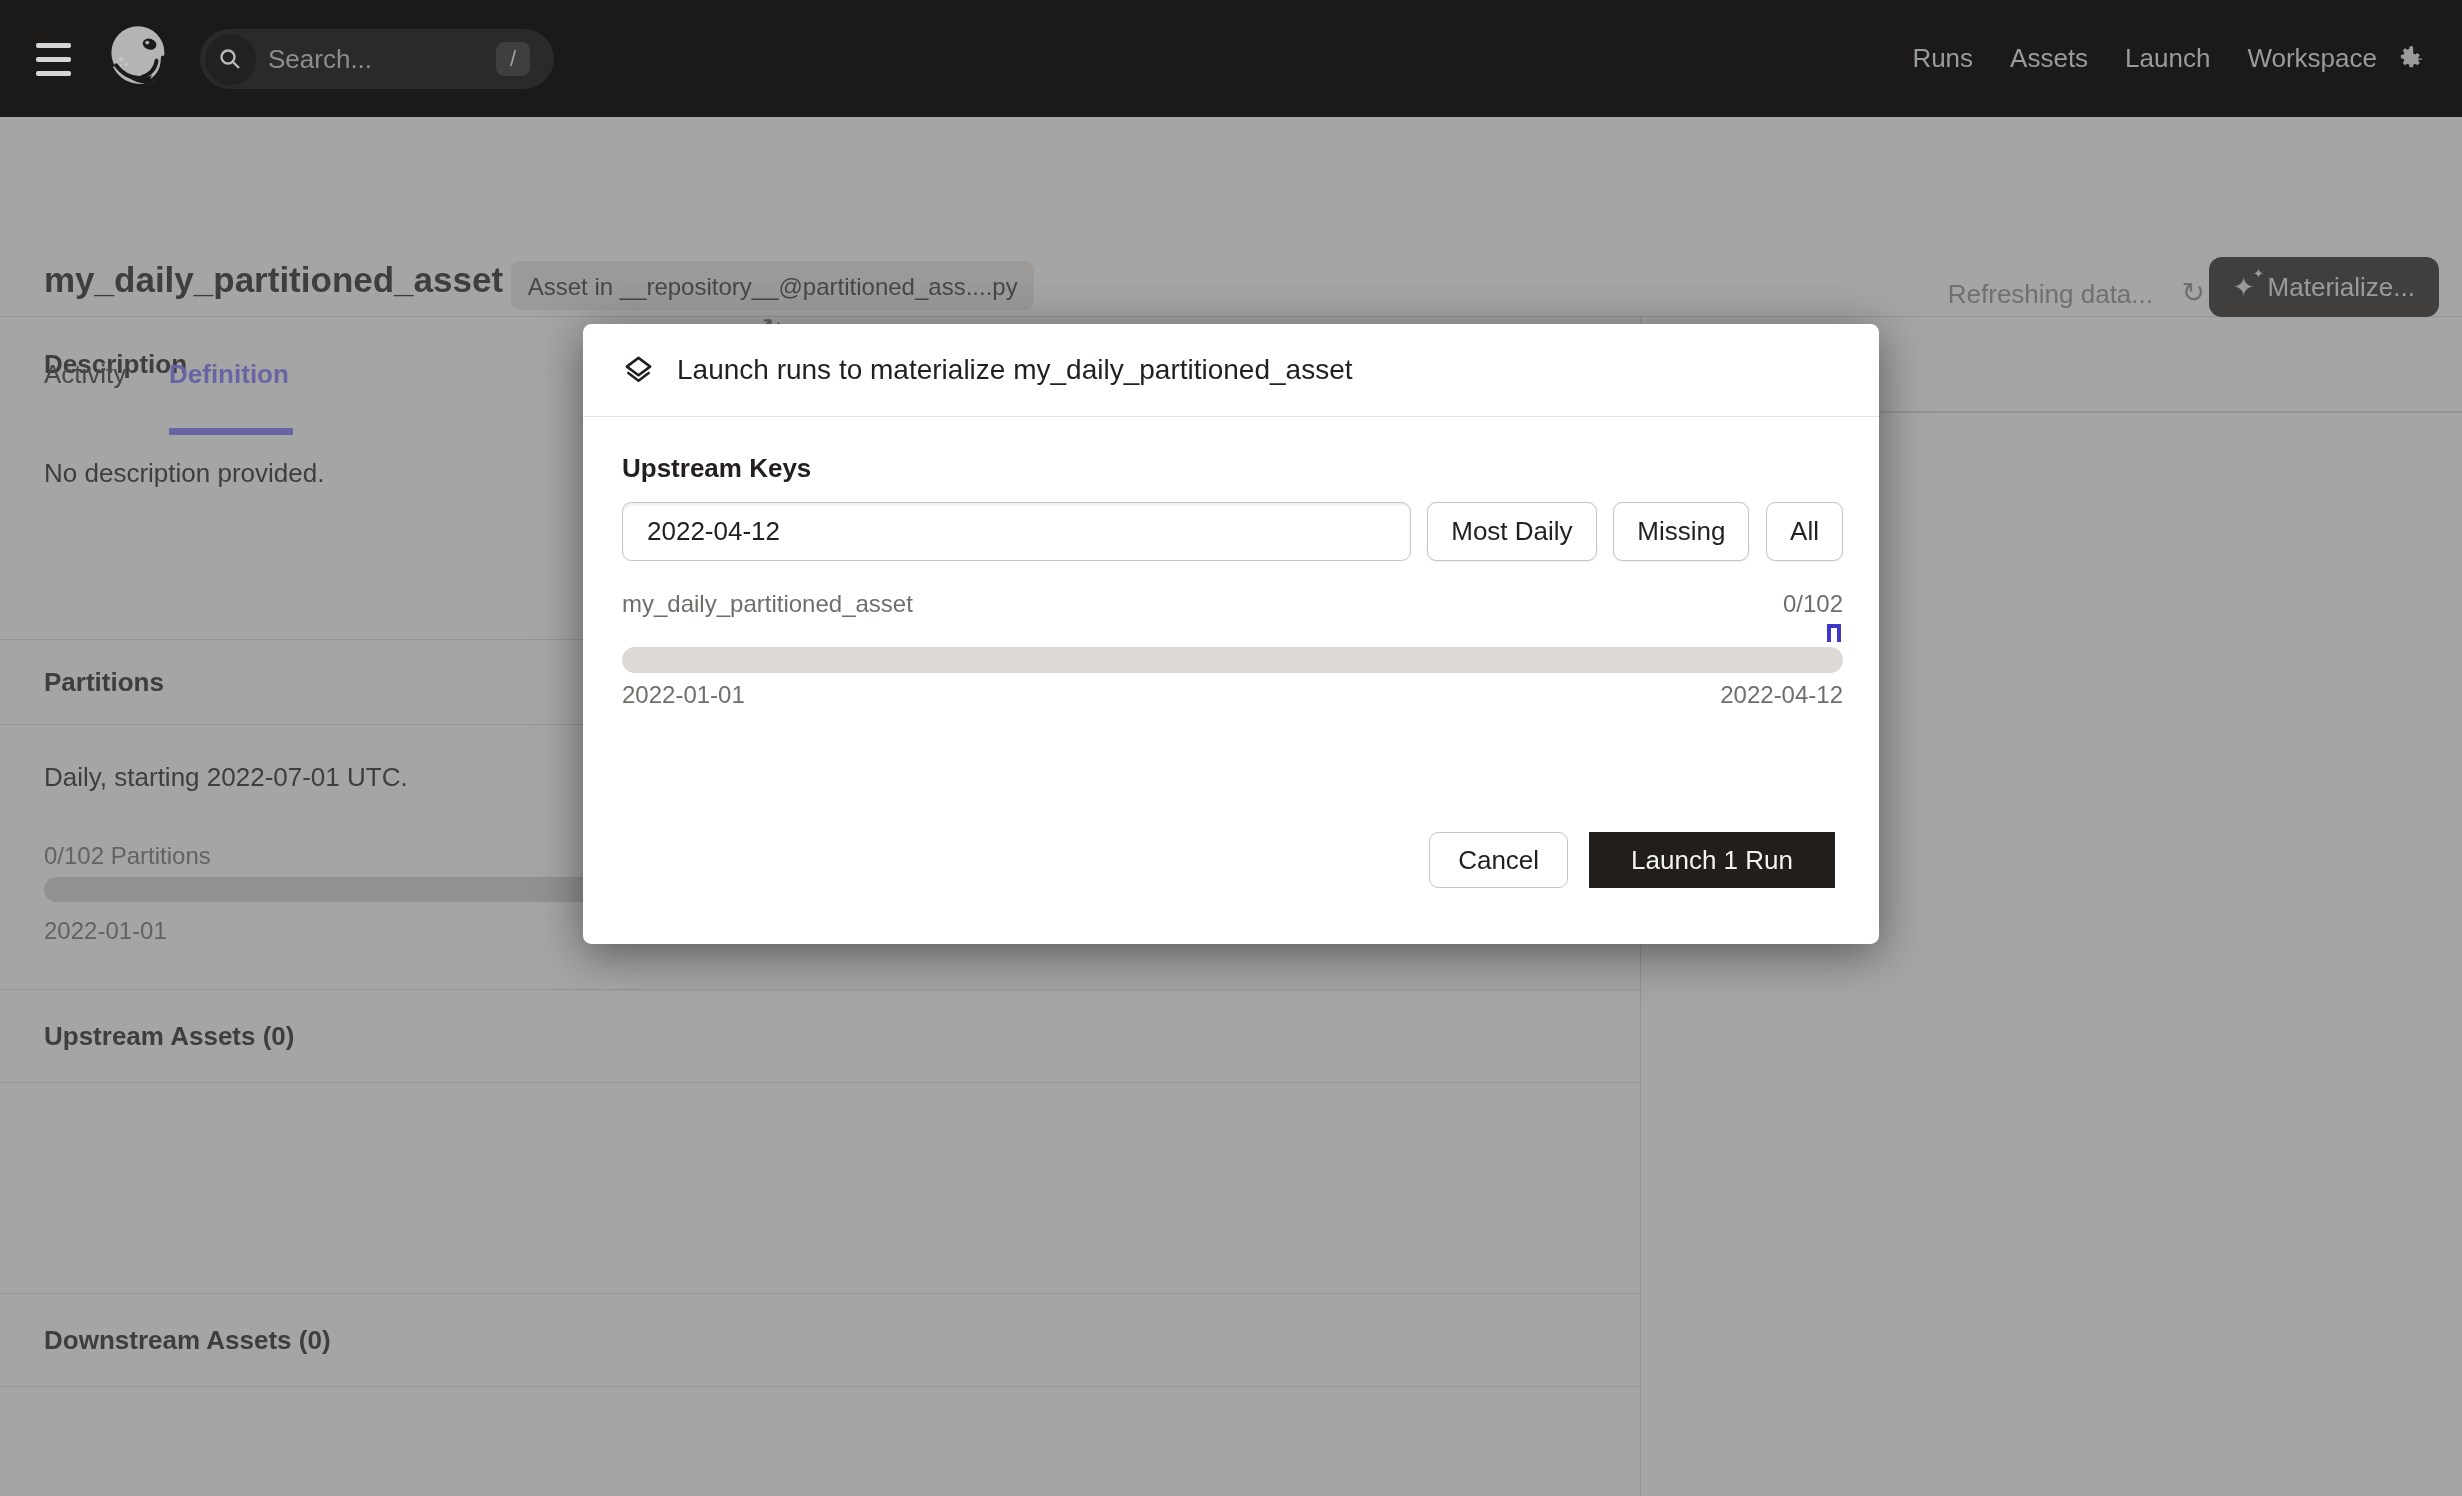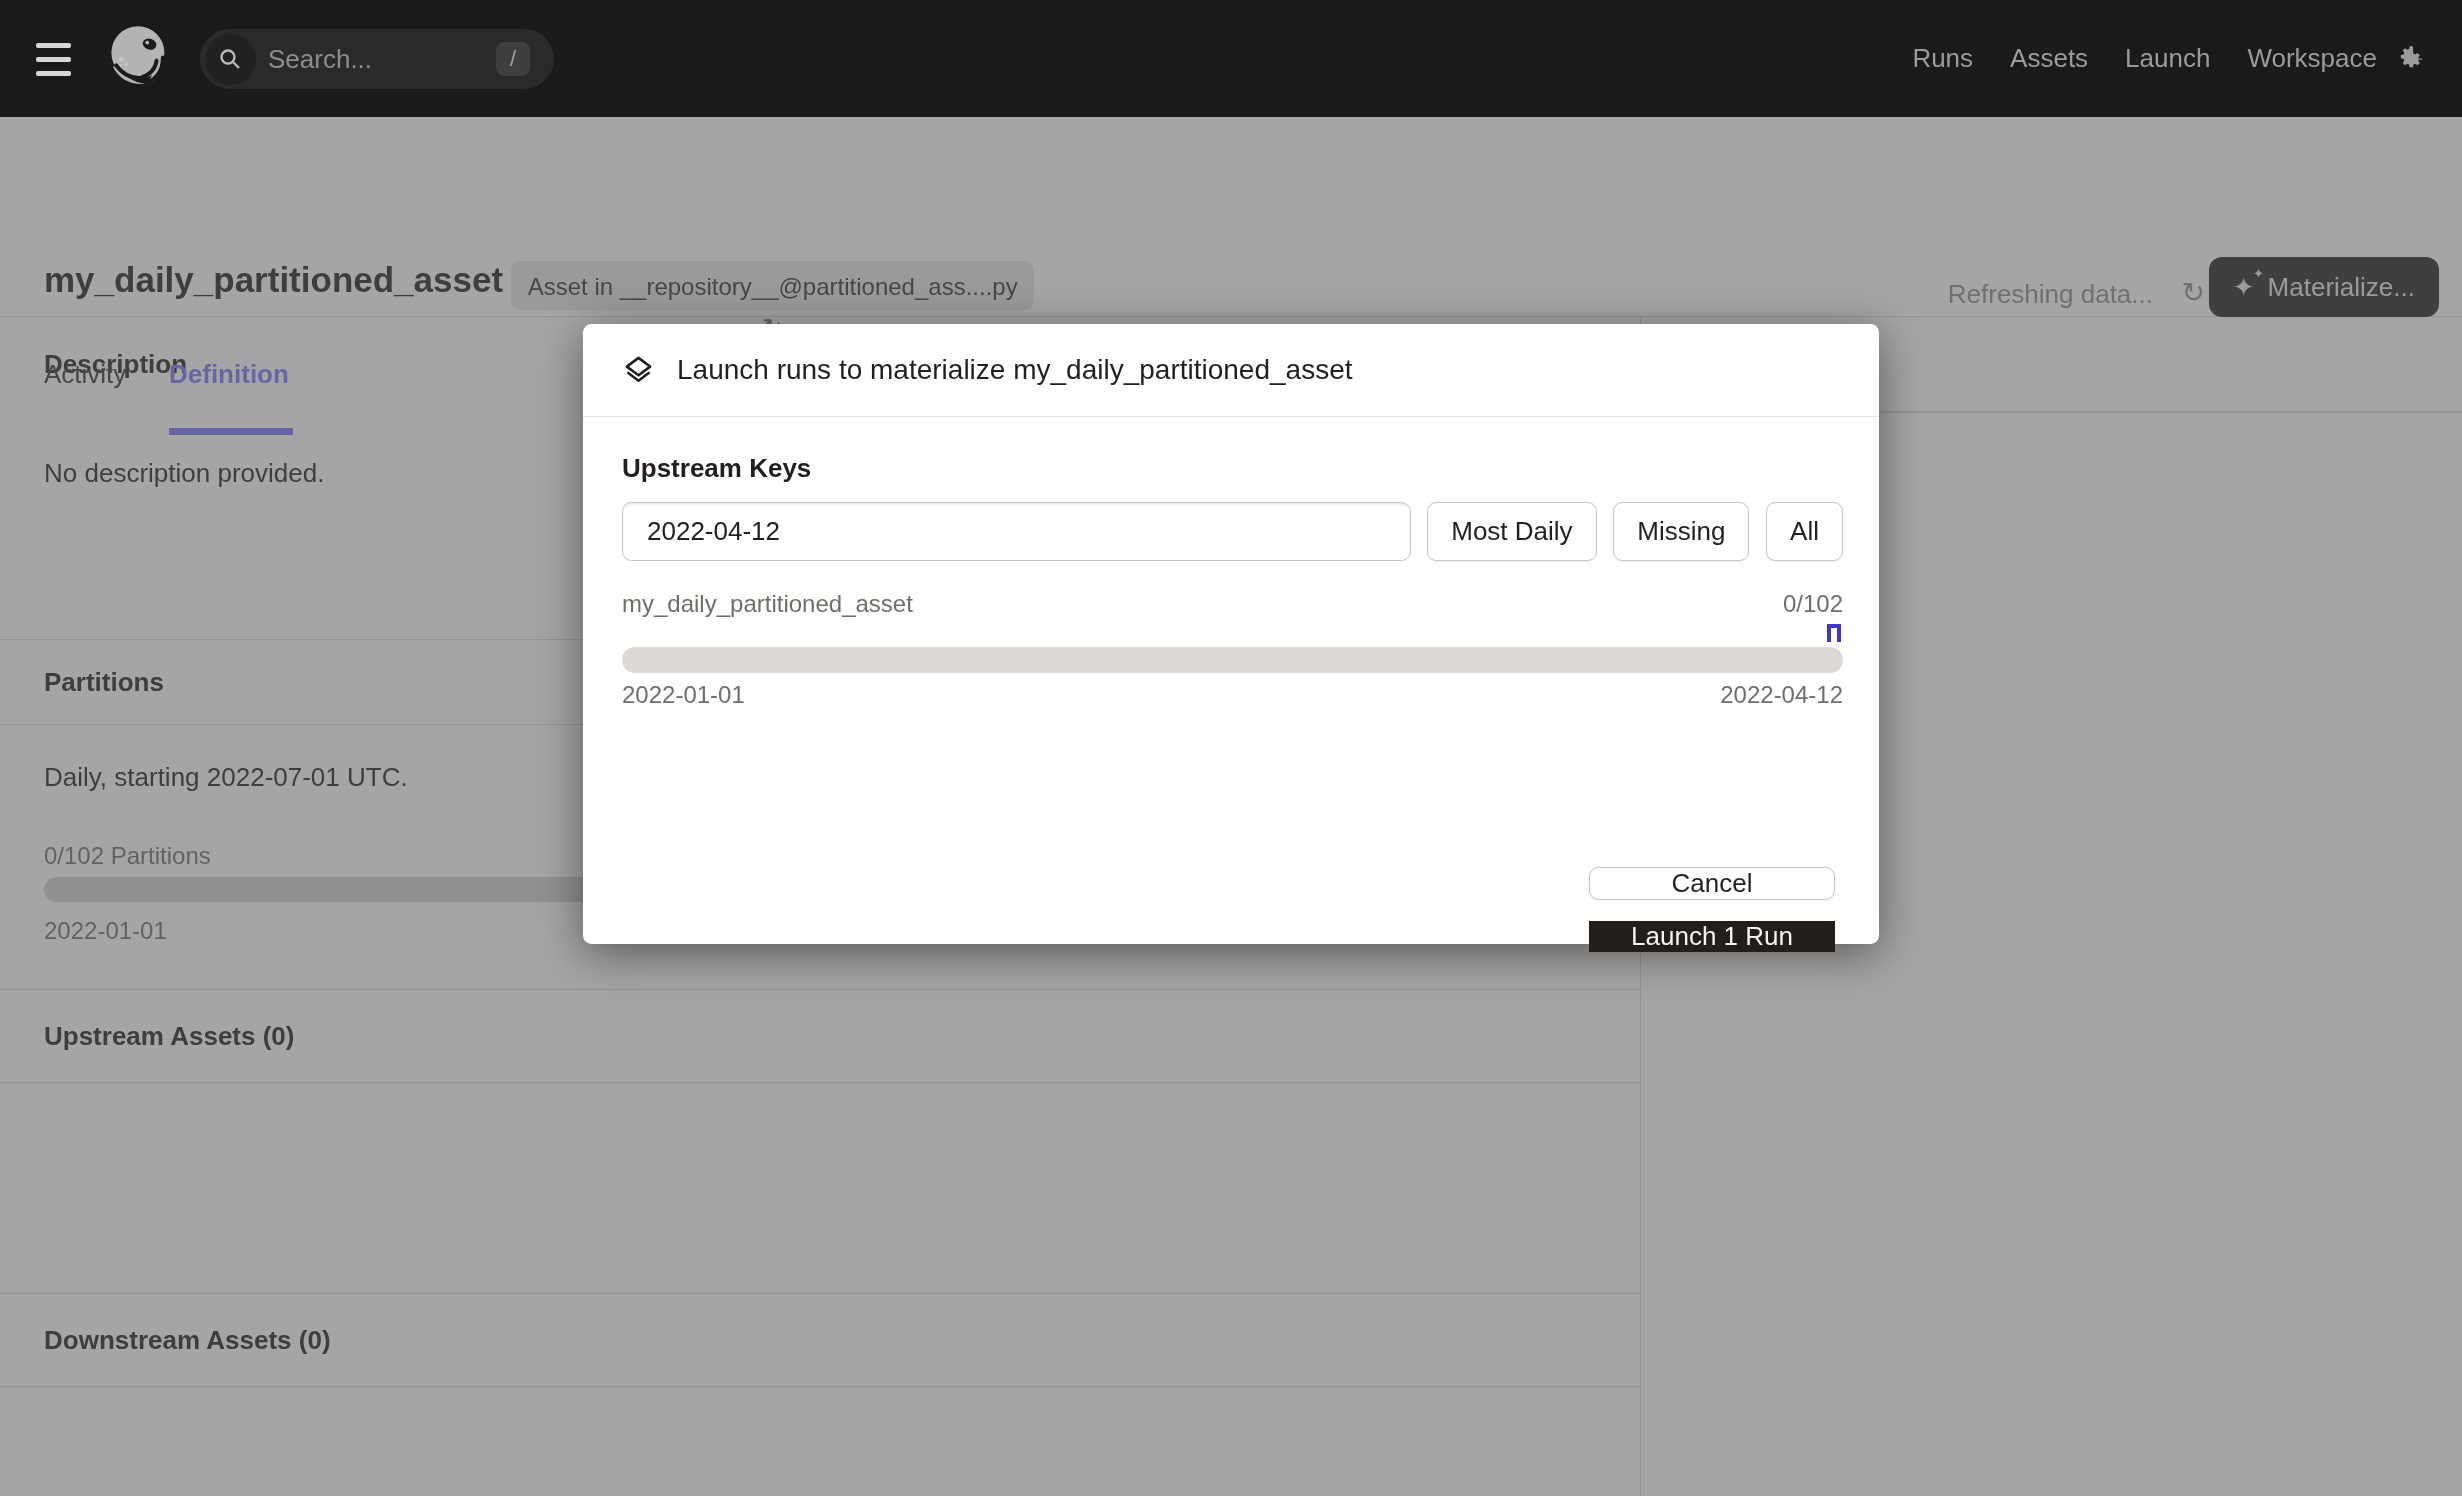--- a/index.html
+++ b/index.html
@@ -172,21 +172,21 @@
   .selmarker {
     position:absolute; right:1.9px; top:-23px; width:14px; height:17.6px;
     border:4.2px solid #3e38c8; border-bottom:none;
   }
   .modaldates {
     position:absolute; left:39px; right:36px; top:681px;
     display:flex; justify-content:space-between;
     font-size:24px; color:#716e6a;
   }
   .modalfooter {
-    position:absolute; right:44px; bottom:21px; display:flex; gap:21px; height:56px;flex-direction:column;
+    position:absolute; right:44px; bottom:56px; display:flex; gap:21px; height:56px;
   }
   .cancelbtn {
     background:#ffffff; border:1.9px solid #c7c3bf; border-radius:9.3px;
     font-size:26px; color:#231f1e; padding:0 28px; cursor:pointer;
     font-family:"Liberation Sans", sans-serif;
   }
   .launchbtn {
     background:#211e1b; border:none; border-radius:0;
     font-size:26px; color:#f5f3f0; padding:0 42px; cursor:pointer;
     font-family:"Liberation Sans", sans-serif;

